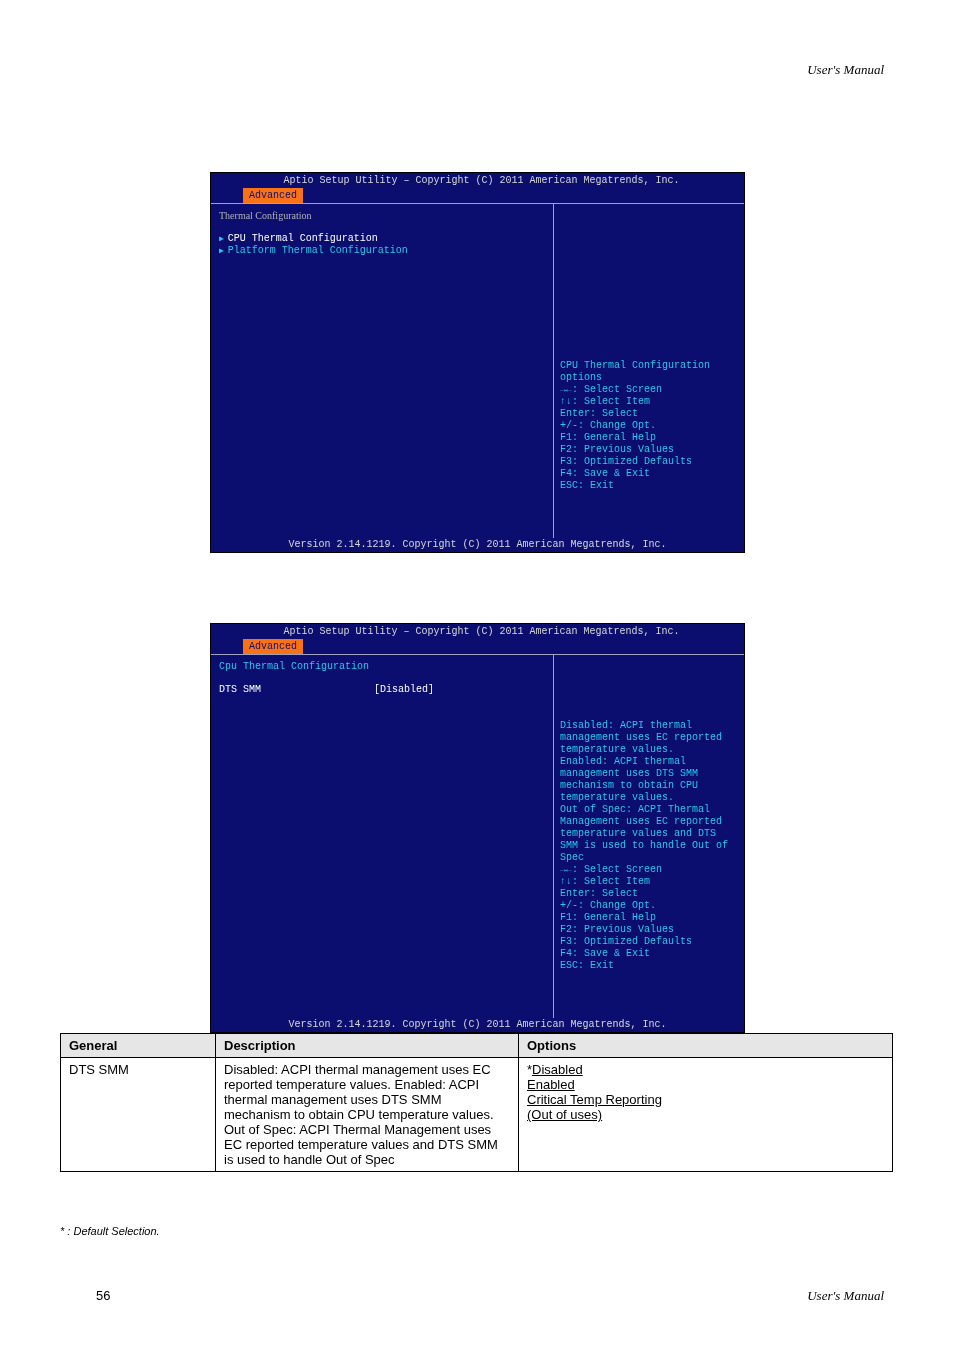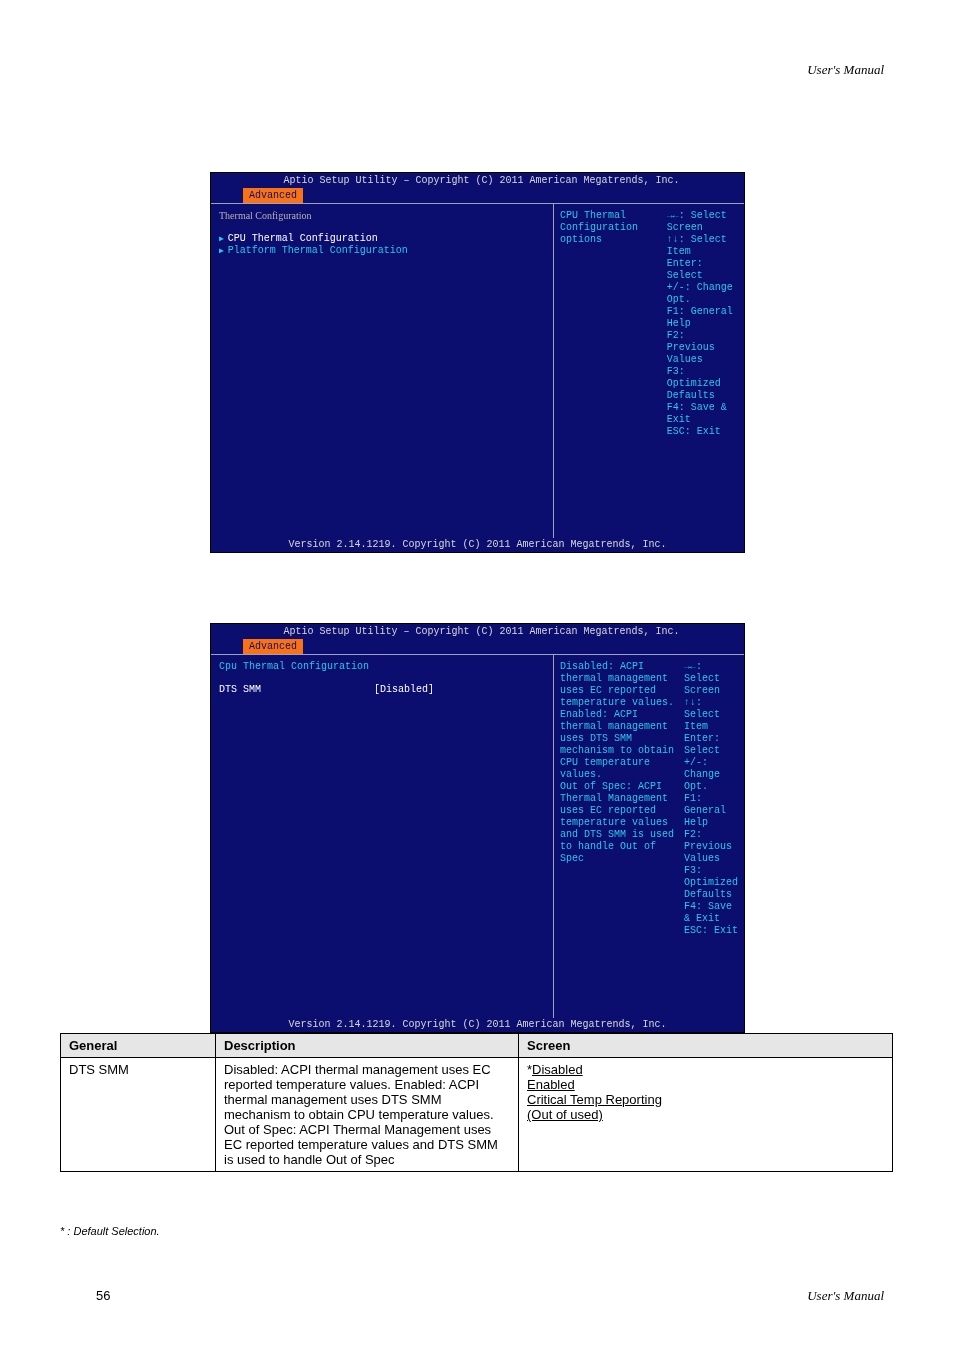--- a/index.html
+++ b/index.html
@@ -68,20 +68,21 @@
     border-top: 1px solid #a0a0c0;
   }
   .bios-right {
     width: 190px;
     padding: 6px 6px;
     font-family: 'Courier New', monospace;
     font-size: 10px;
     color: #27c8ea;
     border-top: 1px solid #a0a0c0;
     display: flex;
+    flex-direction: column;
     justify-content: flex-end;
   }
   .bios-left .gray { color: #b3b3b3; font-family: Liberation Serif, serif; }
   .bios-left .white { color: #ffffff; }
   .menu-row { display: flex; align-items: center; margin-bottom: 1px; }
   .tri { color: #27c8ea; margin-right: 4px; font-size: 8px; }
   .val-row { display: flex; }
   .val-row .lbl { width: 155px; }
   .bios-footer {
     background: #0b0e6e;
@@ -211,32 +212,32 @@
     </div>
   </div>
   <div class="bios-footer">Version 2.14.1219. Copyright (C) 2011 American Megatrends, Inc.</div>
 </div>
 
 <table class="table-wrap">
   <thead>
     <tr>
       <th class="col1">General</th>
       <th class="col2">Description</th>
-      <th>Screen</th>
+      <th>Options</th>
     </tr>
   </thead>
   <tbody>
     <tr>
       <td>DTS SMM</td>
       <td>Disabled: ACPI thermal management uses EC reported temperature values. Enabled: ACPI thermal management uses DTS SMM mechanism to obtain CPU temperature values. Out of Spec: ACPI Thermal Management uses EC reported temperature values and DTS SMM is used to handle Out of Spec</td>
       <td>
         <span>*</span><span class="underline">Disabled</span><br>
         <span class="underline">Enabled</span><br>
         <span class="underline">Critical Temp Reporting</span><br>
-        <span class="underline">(Out of used)</span>
+        <span class="underline">(Out of uses)</span>
       </td>
     </tr>
   </tbody>
 </table>
 
 <div class="def-note">* : Default Selection.</div>
 <div class="page-num">56</div>
 <div class="page-footer">User's Manual</div>
 
 </body></html>

